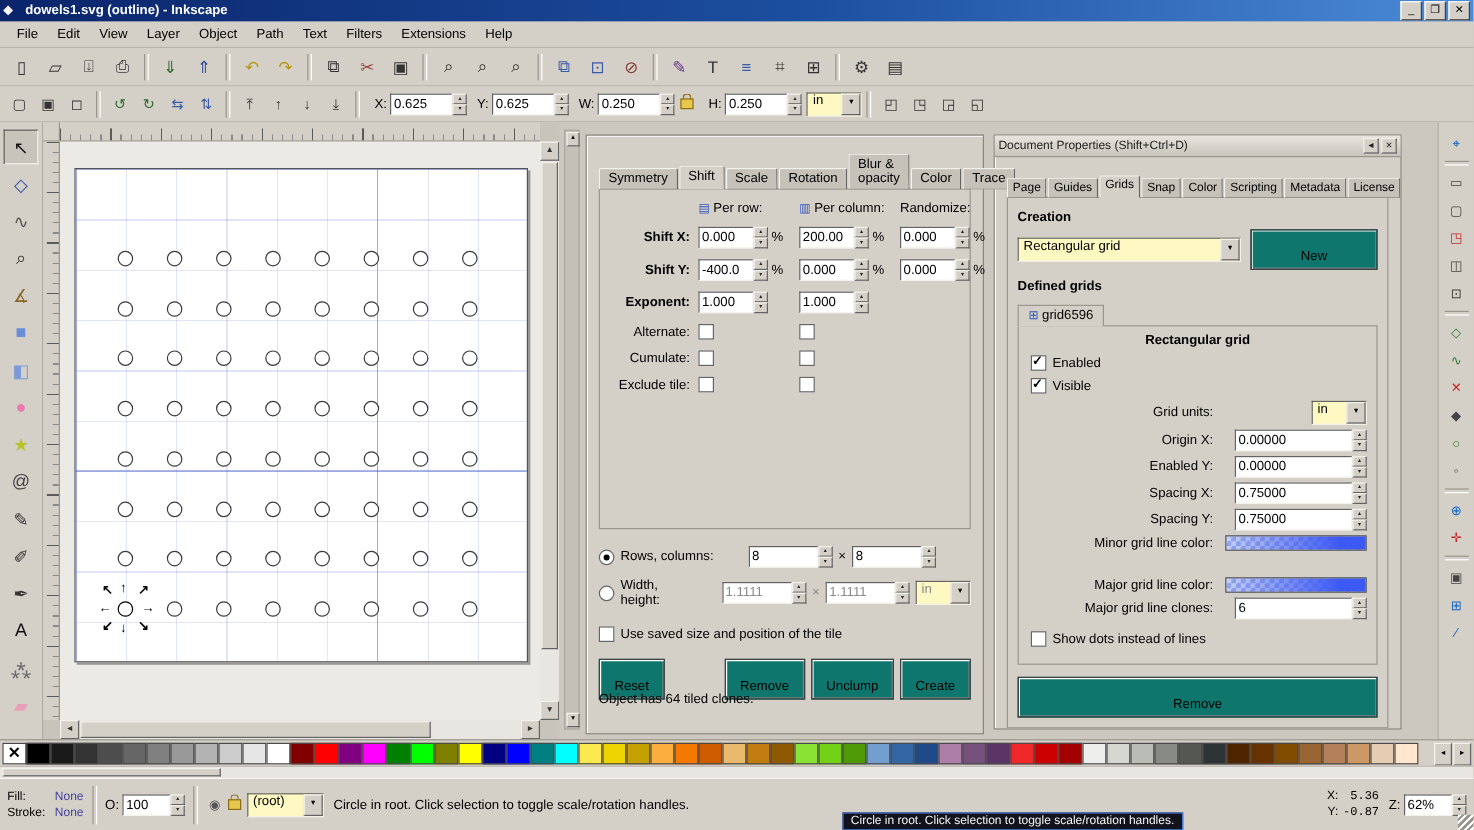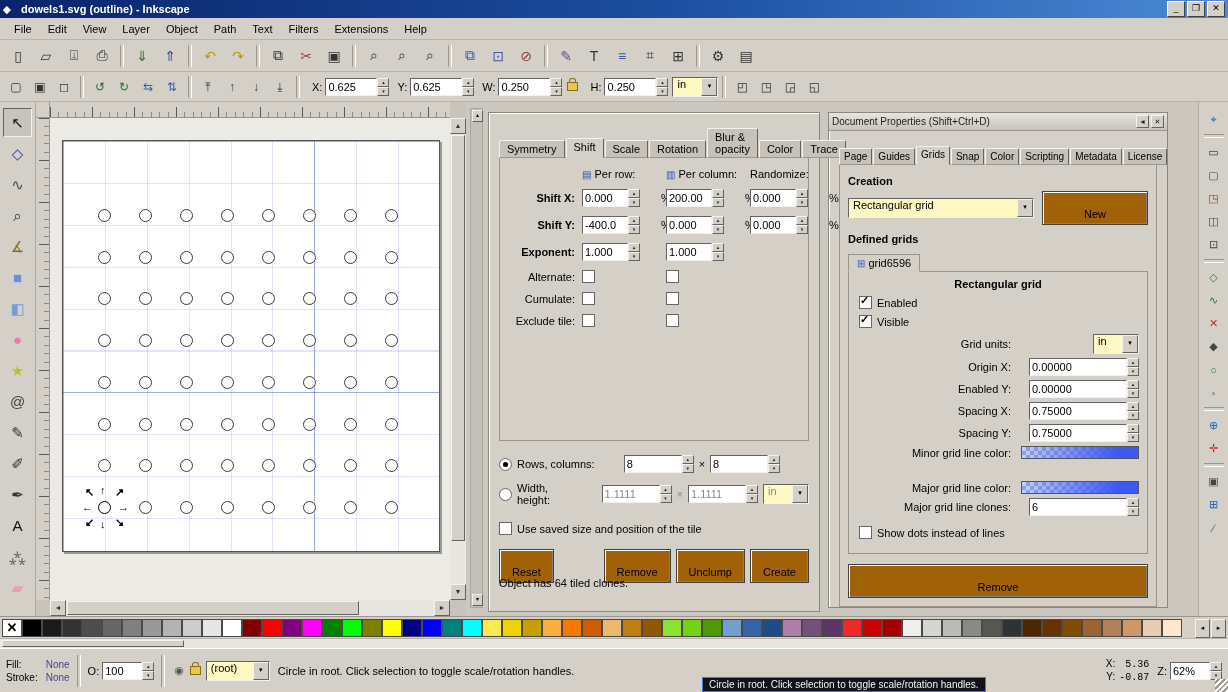--- a/index.html
+++ b/index.html
@@ -95,32 +95,32 @@
   .tab.active{background:#d4d0c8;border-bottom-color:#d4d0c8;padding-bottom:4px;font-weight:normal}
   #dp-tabs .tab{font-size:10px;padding:2px 4px}
   #dp-tabs .tab.active{padding-bottom:4px}
   .tabpanel{border:1px solid #9a968e;background:#d4d0c8;position:relative;z-index:1}
   #tc-box{height:284px;padding:10px 6px 0;box-sizing:border-box}
   .tcg{display:grid;grid-template-columns:74px 82px 82px 74px;column-gap:2px;row-gap:9px;align-items:center}
   .tclab{font-weight:bold;text-align:right;padding-right:5px}
   .tclab.norm{font-weight:normal}
   .colhead{display:flex;align-items:center;gap:3px;font-size:11px}
   .mini-icon{color:#3355bb;font-size:10px}
-  .cell{display:flex;align-items:center;gap:20px}
+  .cell{display:flex;align-items:center;gap:2px}
   .pct{margin-left:1px}
   .cb{display:inline-block;width:11px;height:11px;background:#fff;border:1px solid #666;position:relative;vertical-align:middle;flex:none}
   .cb.checked::after{content:"✓";position:absolute;left:0;top:-3px;font-size:11px;font-weight:bold}
   .radio{display:inline-block;width:11px;height:11px;border-radius:50%;border:1px solid #666;background:#fff;position:relative;flex:none}
   .radio.selected::after{content:"";position:absolute;left:3px;top:3px;width:5px;height:5px;border-radius:50%;background:#000}
   .rc-row{display:flex;align-items:center;gap:5px;margin-top:14px}
   .rc-row.second{margin-top:9px}
   .rc-row .dim{color:#8a8a8a}
   .cbrow{display:flex;align-items:center;gap:5px;margin-top:16px}
   .btn-row{display:flex;align-items:center;gap:5px;margin-top:14px}
-  .btn{background:#a16207;border:1px solid #404040;box-shadow:inset 1px 1px 0 #fff,inset -1px -1px 0 #808080;
+  .btn{background:#0f766e;border:1px solid #404040;box-shadow:inset 1px 1px 0 #fff,inset -1px -1px 0 #808080;
     font:11px "Liberation Sans",sans-serif;height:21px;padding:16px 12px}
   .btn.wide{width:100%}
   .tc-status{position:absolute;left:10px;bottom:4px;font-size:11px}
   
   .dp-head{font-weight:bold;margin:8px 0 4px}
   .dp-create-row{display:flex;align-items:center;gap:8px}
   .dp-create-row .combo{flex:1}
   .btn.new{width:106px;flex:none}
   .grid-tab-row{margin-top:8px;position:relative;z-index:2}
   .grid-tab{display:inline-flex;align-items:center;gap:3px;background:#d4d0c8;border:1px solid #9a968e;

